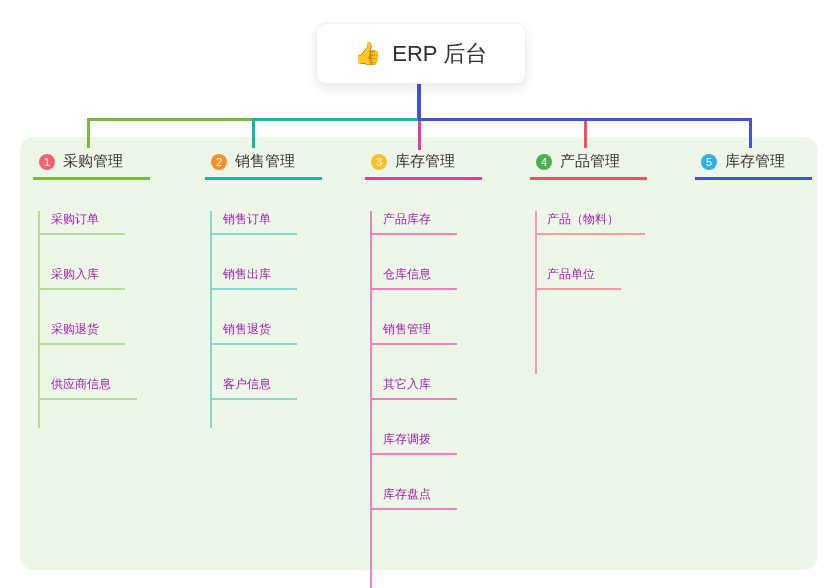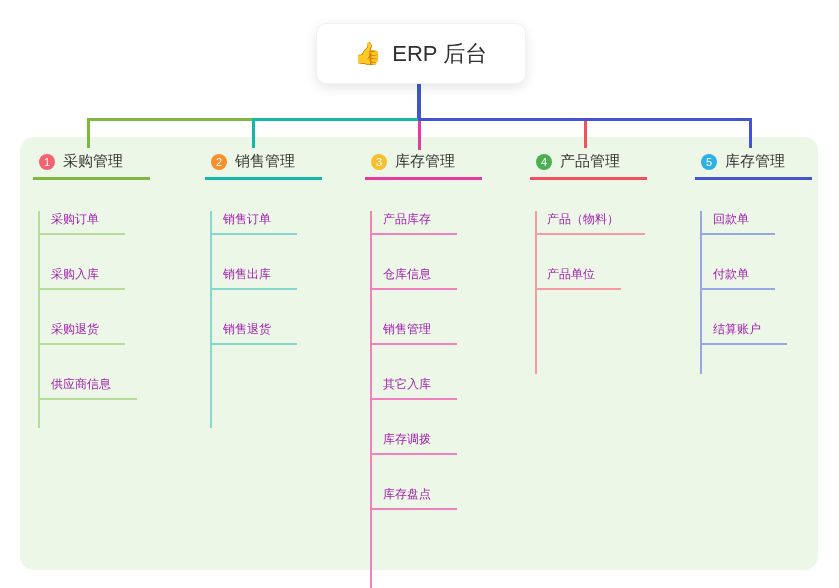--- a/index.html
+++ b/index.html
@@ -109,20 +109,21 @@
   <div class="branch b2">
     <div class="branch-header">
       <span class="badge">2</span>
       <span>销售管理</span>
     </div>
     <div class="children">
       <div class="vline"></div>
       <div class="child">销售订单</div>
       <div class="child">销售出库</div>
       <div class="child">销售退货</div>
+      <div class="child">客户信息</div>
     </div>
   </div>
 
   <div class="branch b3">
     <div class="branch-header">
       <span class="badge">3</span>
       <span>库存管理</span>
     </div>
     <div class="children">
       <div class="vline"></div>
@@ -145,21 +146,15 @@
       <div class="child">产品（物料）</div>
       <div class="child">产品单位</div>
     </div>
   </div>
 
   <div class="branch b5">
     <div class="branch-header">
       <span class="badge">5</span>
       <span>库存管理</span>
     </div>
-    <div class="children">
-      <div class="vline"></div>
-      <div class="child">回款单</div>
-      <div class="child">付款单</div>
-      <div class="child">结算账户</div>
-    </div>
   </div>
 
 </div>
 
 </body></html>

